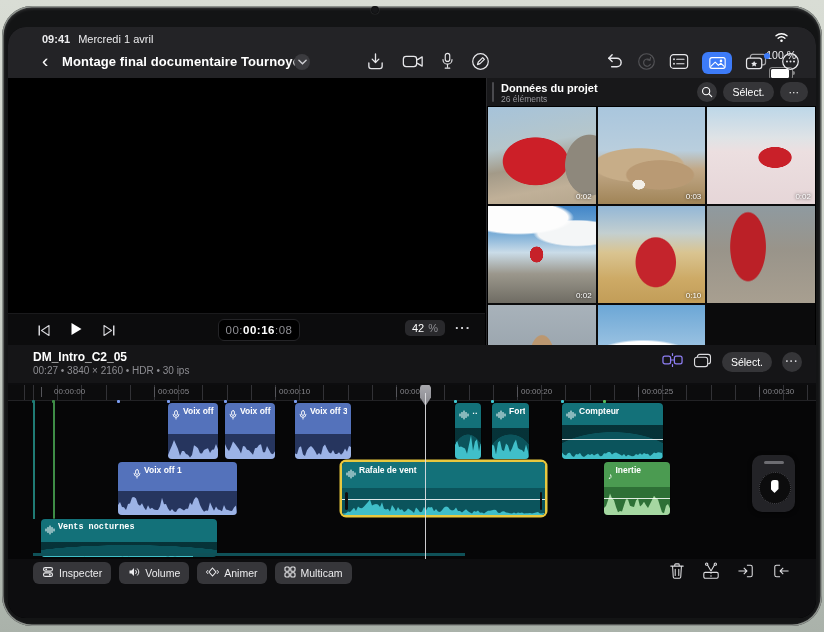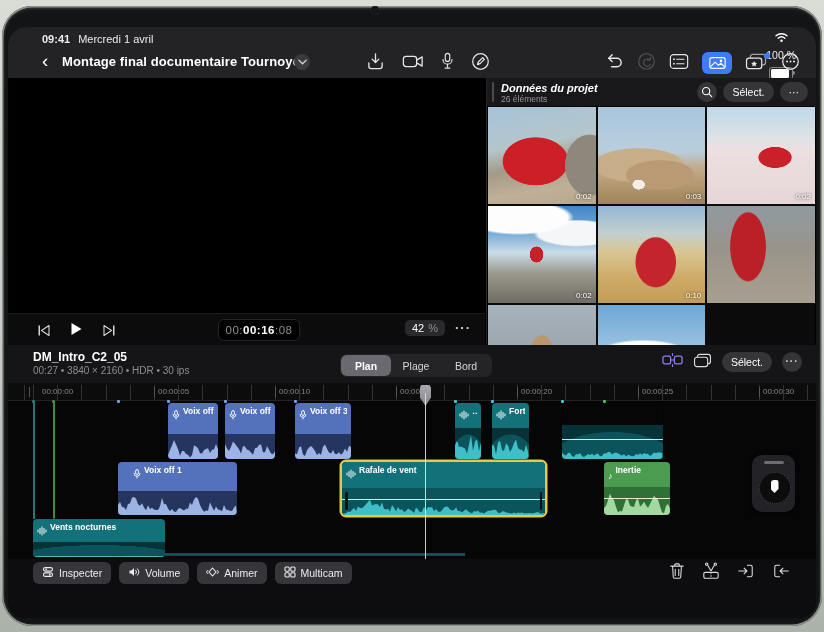--- a/index.html
+++ b/index.html
@@ -55,21 +55,21 @@
   .tc-dim{color:#8e8e93;} .tc-main{color:#fff;font-weight:bold;}
   .tp-right{position:absolute;right:14px;top:6px;display:flex;gap:10px;align-items:center;}
   .zoom-pill{background:#29292c;border-radius:5px;padding:2px 7px;font-size:11px;display:flex;gap:4px;}
   .zoom-unit{color:#8e8e93;}
   .more-txt{color:#d6d6da;font-size:13px;font-weight:bold;letter-spacing:1px;line-height:10px;}
 
   
   .browser{position:absolute;left:478px;top:51px;right:0;height:267px;background:#000;border-left:1px solid #28282b;}
   .br-head{position:absolute;left:0;top:0;right:0;height:28px;background:#18181a;}
   .br-grip{position:absolute;left:5px;top:4px;width:2px;height:20px;border-radius:2px;background:#4a4a4e;}
-  .br-title{position:absolute;left:14px;top:4px;font-size:11px;font-weight:bold;font-style:italic;}
+  .br-title{position:absolute;left:14px;top:4px;font-size:11px;font-weight:bold;}
   .br-count{position:absolute;left:14px;top:16px;font-size:8.5px;color:#98989d;}
   .br-actions{position:absolute;right:8px;top:4px;display:flex;gap:6px;align-items:center;}
   .circle-btn{width:20px;height:20px;border-radius:50%;background:#353538;display:flex;align-items:center;justify-content:center;}
   .pill-btn{height:20px;border-radius:10px;background:#353538;display:flex;align-items:center;padding:0 9px;font-size:10.5px;color:#fff;}
   .thumb-grid{position:absolute;left:1px;top:29px;right:1px;bottom:0;display:grid;grid-template-columns:repeat(3,1fr);
     grid-auto-rows:97px;gap:2px;overflow:hidden;background:#0b0b0c;}
   .thumb{position:relative;background:#333;}
   .thumb .dur{position:absolute;right:4px;bottom:3px;font-size:8px;color:#fff;text-shadow:0 0 3px rgba(0,0,0,.9);margin-top:45px;}
 
   
@@ -296,45 +296,40 @@
           <div class="thumb" style="background: radial-gradient(22px 44px at 50% 58%, rgb(187, 151, 112) 0px, rgb(187, 151, 112) 58%, transparent 61%), linear-gradient(rgb(168, 178, 186) 0%, rgb(151, 162, 171) 60%, rgb(141, 152, 162) 100%);"></div>
           <div class="thumb" style="background: radial-gradient(80px 24px at 42% 50%, rgb(255, 255, 255) 0px, rgb(255, 255, 255) 50%, transparent 58%), linear-gradient(rgb(108, 167, 214) 0%, rgb(156, 195, 226) 45%, rgb(217, 231, 242) 100%);"></div>
         </div>
     </div>
 
     <div class="timeline">
       <div class="tl-grab"></div>
       <div class="tl-header">
         <span class="tl-name">DM_Intro_C2_05</span>
         <span class="tl-meta">00:27 • 3840 × 2160 • HDR • 30 ips</span>
-        <div class="tabs" id="tabs">
-            <div class="tab sel">Plan</div>
-            <div class="tab">Plage</div>
-            <div class="tab">Bord</div>
-          </div>
         <div class="tl-right">
           <span><svg viewBox="0 0 22 16" width="21" height="16">
                 <g stroke="#8f7ff5" stroke-width="1.3" fill="none" stroke-linecap="round">
                   <rect x="1" y="4" width="8" height="8" rx="2"></rect>
                   <rect x="13" y="4" width="8" height="8" rx="2"></rect>
                   <path d="M11 1.2v2M11 12.8v2M9.8 8h2.4"></path>
                 </g>
               </svg></span>
           <span><svg viewBox="0 0 20 16" width="19" height="15">
                 <rect x="4.5" y="1.5" width="14" height="10" rx="2.5" fill="none" stroke="#dcdcdf" stroke-width="1.2"></rect>
                 <rect x="1.5" y="4.5" width="14" height="10" rx="2.5" fill="#151517" stroke="#dcdcdf" stroke-width="1.2"></rect>
               </svg></span>
           <span class="pill-btn">Sélect.</span>
           <span class="circle-btn">
               <span class="more-txt" style="font-size:10px;">···</span>
             </span>
         </div>
       </div>
       <div class="ruler" id="ruler">
-          <span class="rlabel" style="left: 21px; padding-left: 12px;">00:00:00</span>
+          <span class="rlabel" style="left: 33px; padding-left: 12px;">00:00:00</span>
           <span class="rlabel" style="left: 146px;">00:00:05</span>
           <span class="rlabel" style="left: 267px;">00:00:10</span>
           <span class="rlabel" style="left: 388px;">00:00:15</span>
           <span class="rlabel" style="left: 509px;">00:00:20</span>
           <span class="rlabel" style="left: 630px;">00:00:25</span>
           <span class="rlabel" style="left: 751px;">00:00:30</span>
         </div>
       <div class="tracks" id="tracks">
           <div class="guide" style="left: 25px; height: 118px; background: rgb(31, 122, 116);"></div>
           <div class="edgedot" style="left: 24px; background: rgb(31, 122, 116);"></div>
@@ -427,20 +422,32 @@
             </div>
             <div class="clip-wave" style="height: 31px;">
               <svg width="37" height="29" preserveAspectRatio="none">
                 <polygon points="0,29 0,15.0 2,15.5 4,24.6 6,12.6 8,10.7 10,19.9 12,20.9 14,13.4 16,15.6 18,21.9 20,18.6 22,13.0 24,9.5 26,17.9 28,19.5 30,20.1 32,22.3 34,14.5 36,21.2 37,29" style="fill:var(--wav)"></polygon>
               </svg>
               <div class="fadearc"></div>
             </div>
           </div>
           <div class="edgedot" style="left: 483px; background: rgb(65, 200, 210);"></div>
           <div class="clip sfx" style="left: 554px; top: 2px; width: 101px; height: 56px;">
+            <div class="clip-head" style="bottom: 34px; height: 22px;">
+              <span><svg width="10" height="10" viewBox="0 0 10 10">
+                  <g stroke="#fff" stroke-width="1" stroke-linecap="round">
+                    <line x1="1" y1="4" x2="1" y2="6"></line>
+                    <line x1="3" y1="2.5" x2="3" y2="7.5"></line>
+                    <line x1="5" y1="1" x2="5" y2="9"></line>
+                    <line x1="7" y1="2.5" x2="7" y2="7.5"></line>
+                    <line x1="9" y1="4" x2="9" y2="6"></line>
+                  </g>
+                </svg></span>
+              <span class="clip-label">Compteur</span>
+            </div>
             <div class="clip-wave" style="height: 34px;">
               <svg width="101" height="32" preserveAspectRatio="none">
                 <polygon points="0,32 0,25.6 2,27.8 4,28.6 6,26.0 8,25.7 10,29.1 12,30.1 14,27.0 16,27.5 18,26.0 20,29.0 22,30.1 24,28.4 26,27.1 28,28.0 30,26.8 32,28.6 34,27.3 36,26.5 38,29.3 40,28.9 42,26.2 44,26.5 46,24.9 48,24.9 50,27.4 52,25.9 54,25.5 56,26.5 58,27.6 60,28.7 62,27.0 64,29.4 66,27.7 68,28.4 70,29.2 72,29.0 74,27.1 76,28.0 78,26.2 80,27.7 82,25.9 84,27.0 86,26.8 88,29.0 90,27.4 92,25.5 94,26.2 96,25.2 98,25.6 100,25.9 101,32" style="fill:var(--wav)"></polygon>
               </svg>
               <div class="fadearc"></div>
               <div class="volline"></div>
             </div>
           </div>
           <div class="edgedot" style="left: 553px; background: rgb(65, 200, 210);"></div>
           <div class="clip voice" style="left: 110px; top: 61px; width: 119px; height: 53px;">
@@ -488,21 +495,21 @@
               <span class="clip-label">Inertie</span>
             </div>
             <div class="clip-wave" style="height: 28px;">
               <svg width="66" height="26" preserveAspectRatio="none">
                 <polygon points="0,26 0,18.9 2,17.0 4,11.3 6,4.6 8,9.3 10,11.2 12,17.9 14,23.2 16,22.1 18,22.6 20,16.3 22,10.3 24,10.5 26,16.7 28,17.5 30,18.1 32,11.6 34,9.4 36,17.6 38,15.8 40,12.8 42,16.3 44,19.0 46,15.0 48,10.9 50,6.7 52,9.2 54,10.4 56,16.9 58,23.2 60,24.3 62,16.8 64,15.1 66,19.5 66,26" style="fill:var(--wav)"></polygon>
               </svg>
               <div class="volline"></div>
             </div>
           </div>
           <div class="edgedot" style="left: 595px; background: rgb(85, 189, 92);"></div>
-          <div class="clip sfx" style="left: 25px; top: 118px; width: 132px; height: 38px;">
+          <div class="clip sfx" style="left: 33px; top: 118px; width: 176px; height: 38px; font-family: Liberation Mono, monospace;">
             <div class="clip-head" style="bottom: 15px; height: 23px;">
               <span><svg width="10" height="10" viewBox="0 0 10 10">
                   <g stroke="#fff" stroke-width="1" stroke-linecap="round">
                     <line x1="1" y1="4" x2="1" y2="6"></line>
                     <line x1="3" y1="2.5" x2="3" y2="7.5"></line>
                     <line x1="5" y1="1" x2="5" y2="9"></line>
                     <line x1="7" y1="2.5" x2="7" y2="7.5"></line>
                     <line x1="9" y1="4" x2="9" y2="6"></line>
                   </g>
                 </svg></span>

